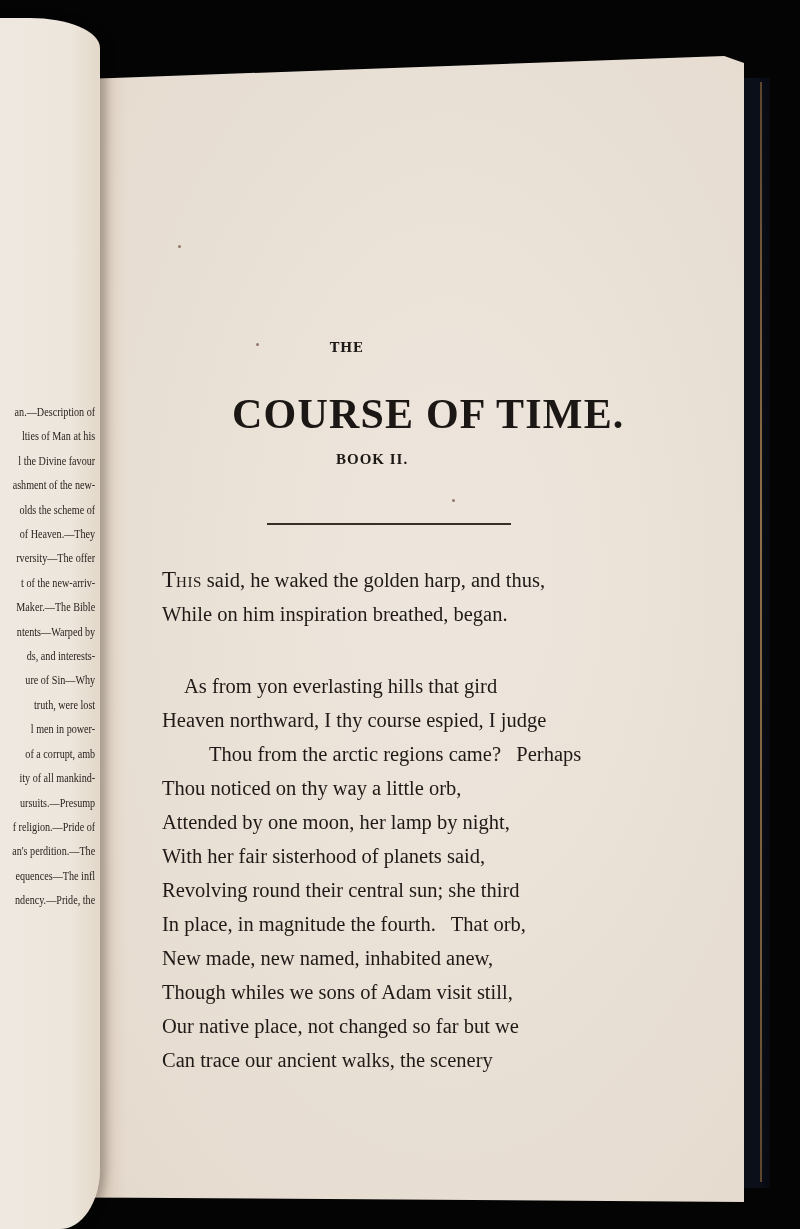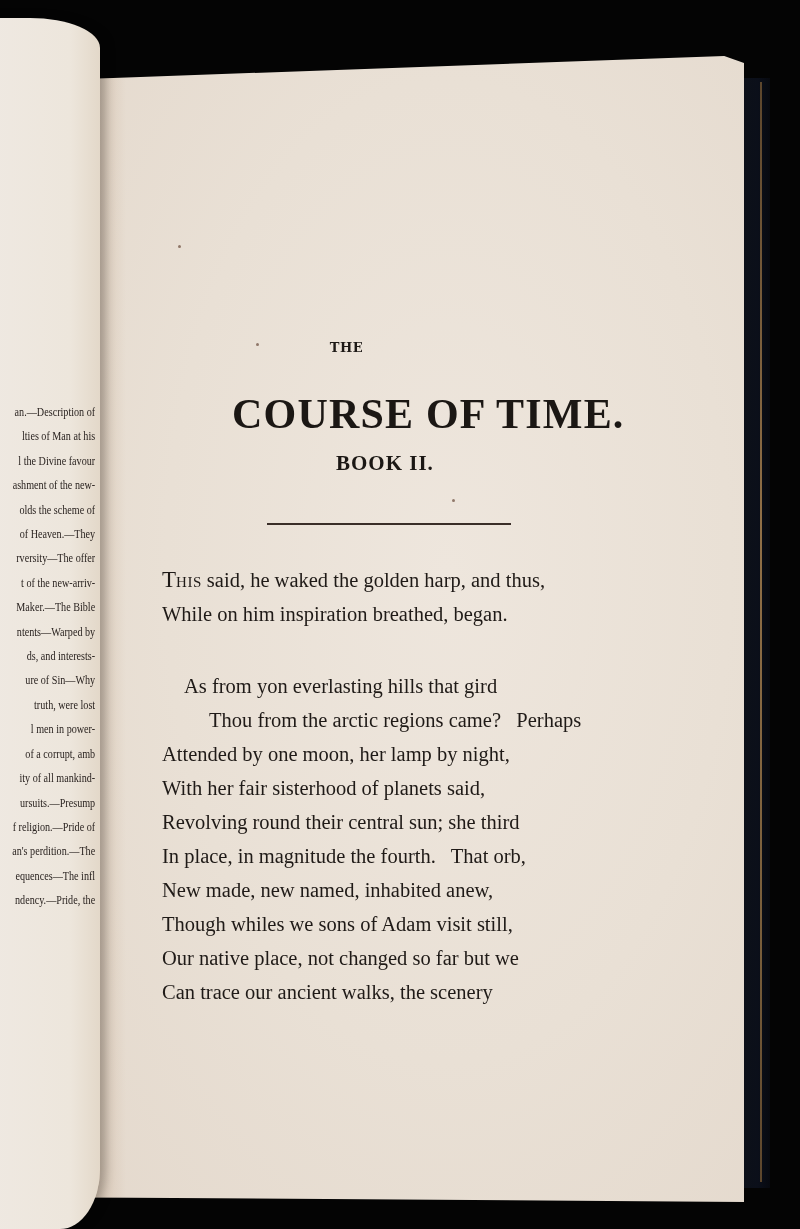--- a/index.html
+++ b/index.html
@@ -116,21 +116,21 @@
       letter-spacing: 1.2px;
       color: #1b1714;
       white-space: nowrap;
     }
     .heading-book {
       position: absolute;
       left: 336px;
       top: 451px;
       font-family: "Liberation Serif", "DejaVu Serif", serif;
       font-weight: bold;
-      font-size: 21px;
+      font-size: 15px;
       letter-spacing: 1px;
       color: #1b1714;
       white-space: nowrap;
     }
     .rule {
       position: absolute;
       left: 267px;
       top: 523px;
       width: 244px;
       height: 1.5px;
@@ -216,21 +216,23 @@
   <div class="heading-book">BOOK II.</div>
   <div class="rule"></div>
 
   <div class="verse stanza-1">
     <span class="line"><span class="dropcap-first">T</span><span class="smallcaps">HIS</span><span> said, he waked the golden harp, and thus,</span></span>
     <span class="line">While on him inspiration breathed, began.</span>
   </div>
 
   <div class="verse stanza-2">
     <span class="line indent">As from yon everlasting hills that gird</span>
+    <span class="line">Heaven northward, I thy course espied, I judge</span>
     <span class="line" style="white-space:pre;margin-left:47px;">Thou from the arctic regions came?   Perhaps</span>
+    <span class="line">Thou noticed on thy way a little orb,</span>
     <span class="line">Attended by one moon, her lamp by night,</span>
     <span class="line">With her fair sisterhood of planets said,</span>
     <span class="line">Revolving round their central sun; she third</span>
     <span class="line" style="white-space:pre;">In place, in magnitude the fourth.   That orb,</span>
     <span class="line">New made, new named, inhabited anew,</span>
     <span class="line">Though whiles we sons of Adam visit still,</span>
     <span class="line">Our native place, not changed so far but we</span>
     <span class="line">Can trace our ancient walks, the scenery</span>
   </div>
 

